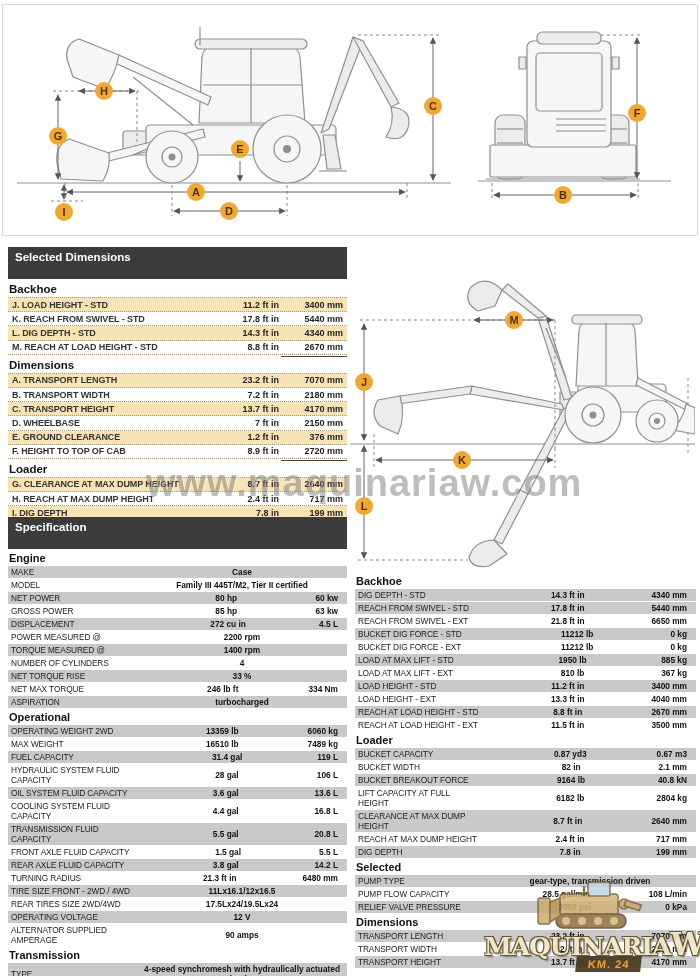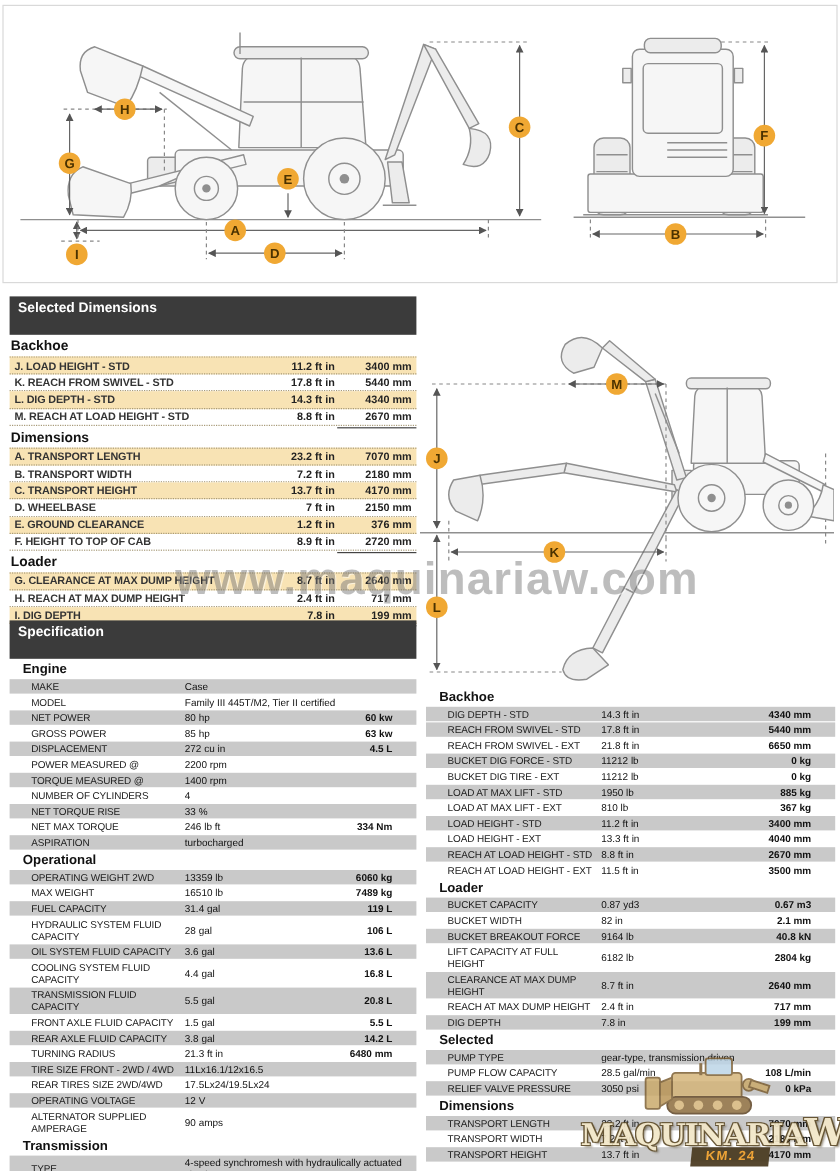--- a/index.html
+++ b/index.html
@@ -23,40 +23,40 @@
     font-size:38px;font-weight:bold;letter-spacing:1px;color:#7d7d7d;opacity:.5;
     text-shadow:1px 1px 0 #fff;white-space:nowrap;pointer-events:none;}
   
   .col{position:absolute;box-sizing:border-box;}
   #selDims{left:8px;top:247px;width:339px;}
   #specLeft{left:8px;top:517px;width:339px;}
   #specRight{left:355px;top:572px;width:341px;}
   .bar{background:#3b3b3b;color:#fff;font-weight:bold;font-size:11.5px;
     padding:4px 7px 3px;height:32px;box-sizing:border-box;line-height:13px;}
   .sec-title{font-weight:bold;font-size:11.5px;color:#111;margin:4px 0 2px 1px;}
-  #specRight .sec-title,#specLeft .sec-title{font-size:11px;margin:3px 0 2px 11px;}
+  #specRight .sec-title,#specLeft .sec-title{font-size:11px;margin:3px 0 2px 1px;}
   
   .dims{position:relative;margin-bottom:2px;}
   .dims::after{content:"";position:absolute;right:0;bottom:-2px;width:66px;
     border-bottom:1.5px solid #444;}
   .dims .row{display:flex;align-items:center;min-height:13.2px;
     border-bottom:1px dotted #a79a78;font-size:9px;color:#333;}
   .dims .row:first-child{border-top:1px dotted #a79a78;}
   .dims .row.shade{background:#f8e3b4;}
   .dims .lbl{flex:1;padding:1px 4px;font-weight:600;letter-spacing:-.1px;}
   .dims .val{width:76px;text-align:right;font-weight:bold;color:#222;}
   .dims .v2{width:64px;text-align:right;font-weight:bold;color:#222;padding-right:4px;}
   
   .spec{margin-bottom:1px;}
   .spec .row{display:flex;align-items:center;min-height:10.4px;margin-bottom:1px;
     font-size:8.3px;line-height:10px;color:#222;}
   .spec .row.shade{background:#c9c9c9;}
-  .spec .lbl{width:124px;flex:none;padding:1px 2px 1px 18px;letter-spacing:-.1px;}
-  .spec .val{flex:1;font-weight:normal;color:#111;padding:1px 2px;}
-  .spec .v2{text-align:left;font-weight:bold;color:#111;padding-right:20px;white-space:nowrap;}
+  .spec .lbl{width:124px;flex:none;padding:1px 2px 1px 3px;letter-spacing:-.1px;}
+  .spec .val{flex:1;font-weight:bold;color:#111;padding:1px 2px;text-align:center;}
+  .spec .v2{text-align:left;font-weight:bold;color:#111;padding-right:9px;white-space:nowrap;}
   
   .logo{position:absolute;left:484px;top:880px;width:216px;height:96px;z-index:40;
     opacity:.93;pointer-events:none;}
   .logo .dozer{position:absolute;left:52px;top:0;}
   .logo-line{position:absolute;left:0;top:46px;width:216px;white-space:nowrap;
     font-family:"DejaVu Serif","Liberation Serif",serif;font-weight:bold;
     color:#f2e7c8;
     text-shadow:-1px -1px 0 #5f4d2a,1px -1px 0 #5f4d2a,-1px 1px 0 #5f4d2a,
       1px 1px 0 #5f4d2a,2px 2px 2px rgba(60,45,15,.6);}
   .logo-m{font-size:25px;letter-spacing:-1px;}
@@ -497,21 +497,21 @@
           <span class="lbl">REACH FROM SWIVEL - EXT</span>
           <span class="val">21.8 ft in</span>
           <span class="v2">6650 mm</span>
         </div>
         <div class="row shade">
           <span class="lbl">BUCKET DIG FORCE - STD</span>
           <span class="val">11212 lb</span>
           <span class="v2">0 kg</span>
         </div>
         <div class="row">
-          <span class="lbl">BUCKET DIG TIRE - EXT</span>
+          <span class="lbl">BUCKET DIG FORCE - EXT</span>
           <span class="val">11212 lb</span>
           <span class="v2">0 kg</span>
         </div>
         <div class="row shade">
           <span class="lbl">LOAD AT MAX LIFT - STD</span>
           <span class="val">1950 lb</span>
           <span class="v2">885 kg</span>
         </div>
         <div class="row">
           <span class="lbl">LOAD AT MAX LIFT - EXT</span>

